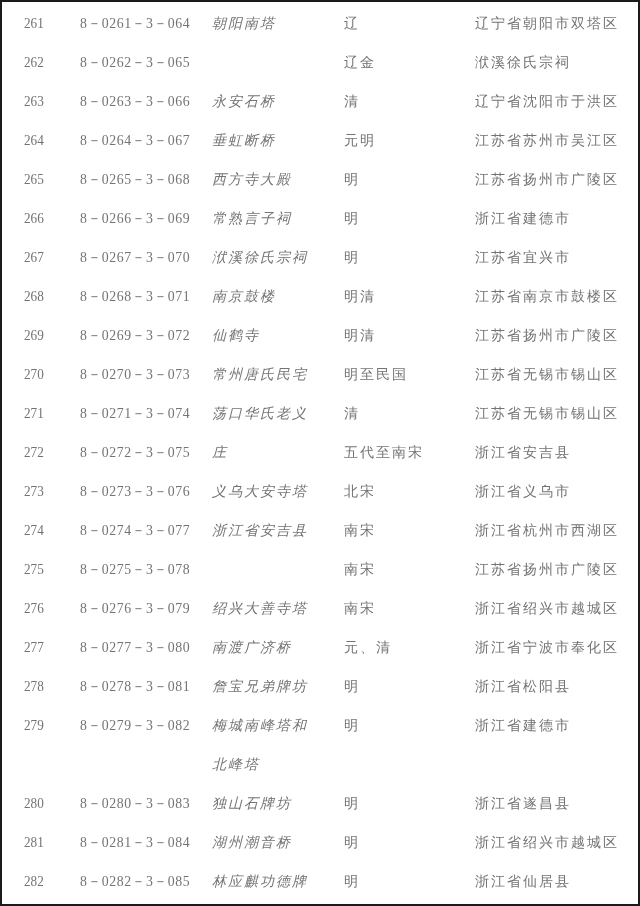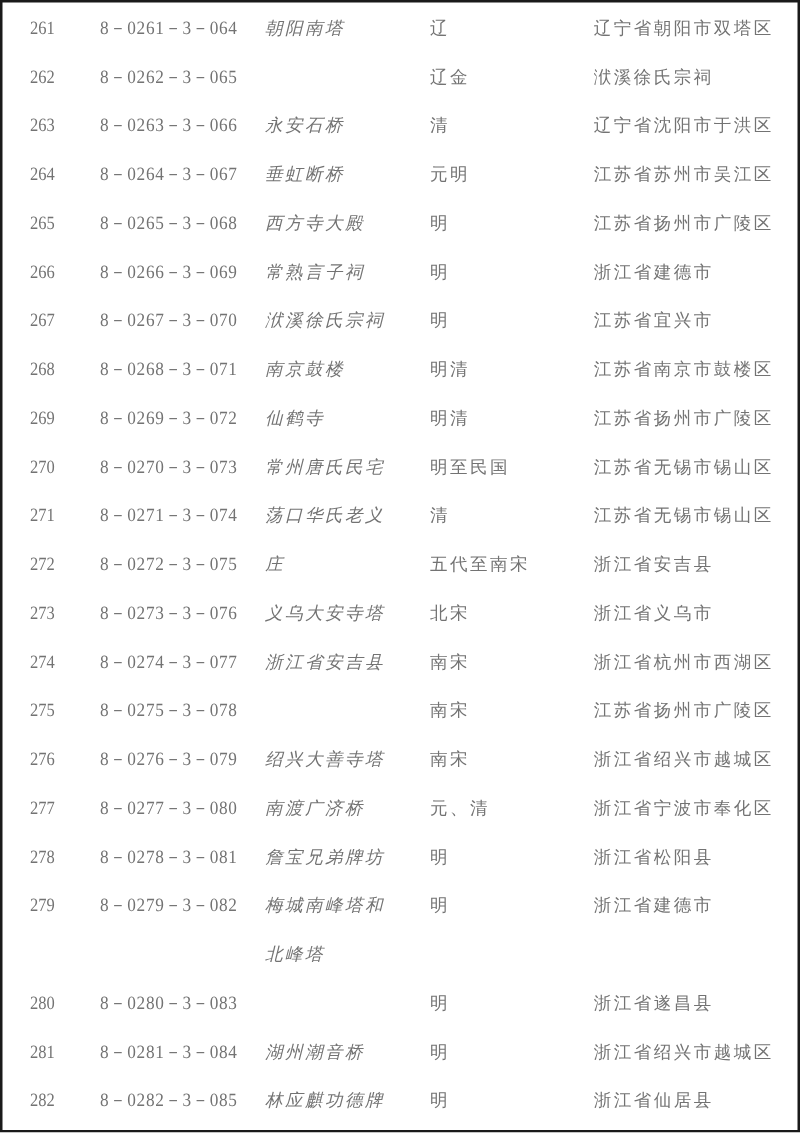--- a/index.html
+++ b/index.html
@@ -229,20 +229,21 @@
       <span class="cell c-no">279</span>
       <span class="cell c-code">8－0279－3－082</span>
       <span class="cell c-name">梅城南峰塔和北峰塔</span>
       <span class="cell c-era">明</span>
       <span class="cell c-loc">浙江省建德市</span>
     </div>
 
     <div class="row">
       <span class="cell c-no">280</span>
       <span class="cell c-code">8－0280－3－083</span>
+      <span class="cell c-name">独山石牌坊</span>
       <span class="cell c-era">明</span>
       <span class="cell c-loc">浙江省遂昌县</span>
     </div>
 
     <div class="row">
       <span class="cell c-no">281</span>
       <span class="cell c-code">8－0281－3－084</span>
       <span class="cell c-name">湖州潮音桥</span>
       <span class="cell c-era">明</span>
       <span class="cell c-loc">浙江省绍兴市越城区</span>

